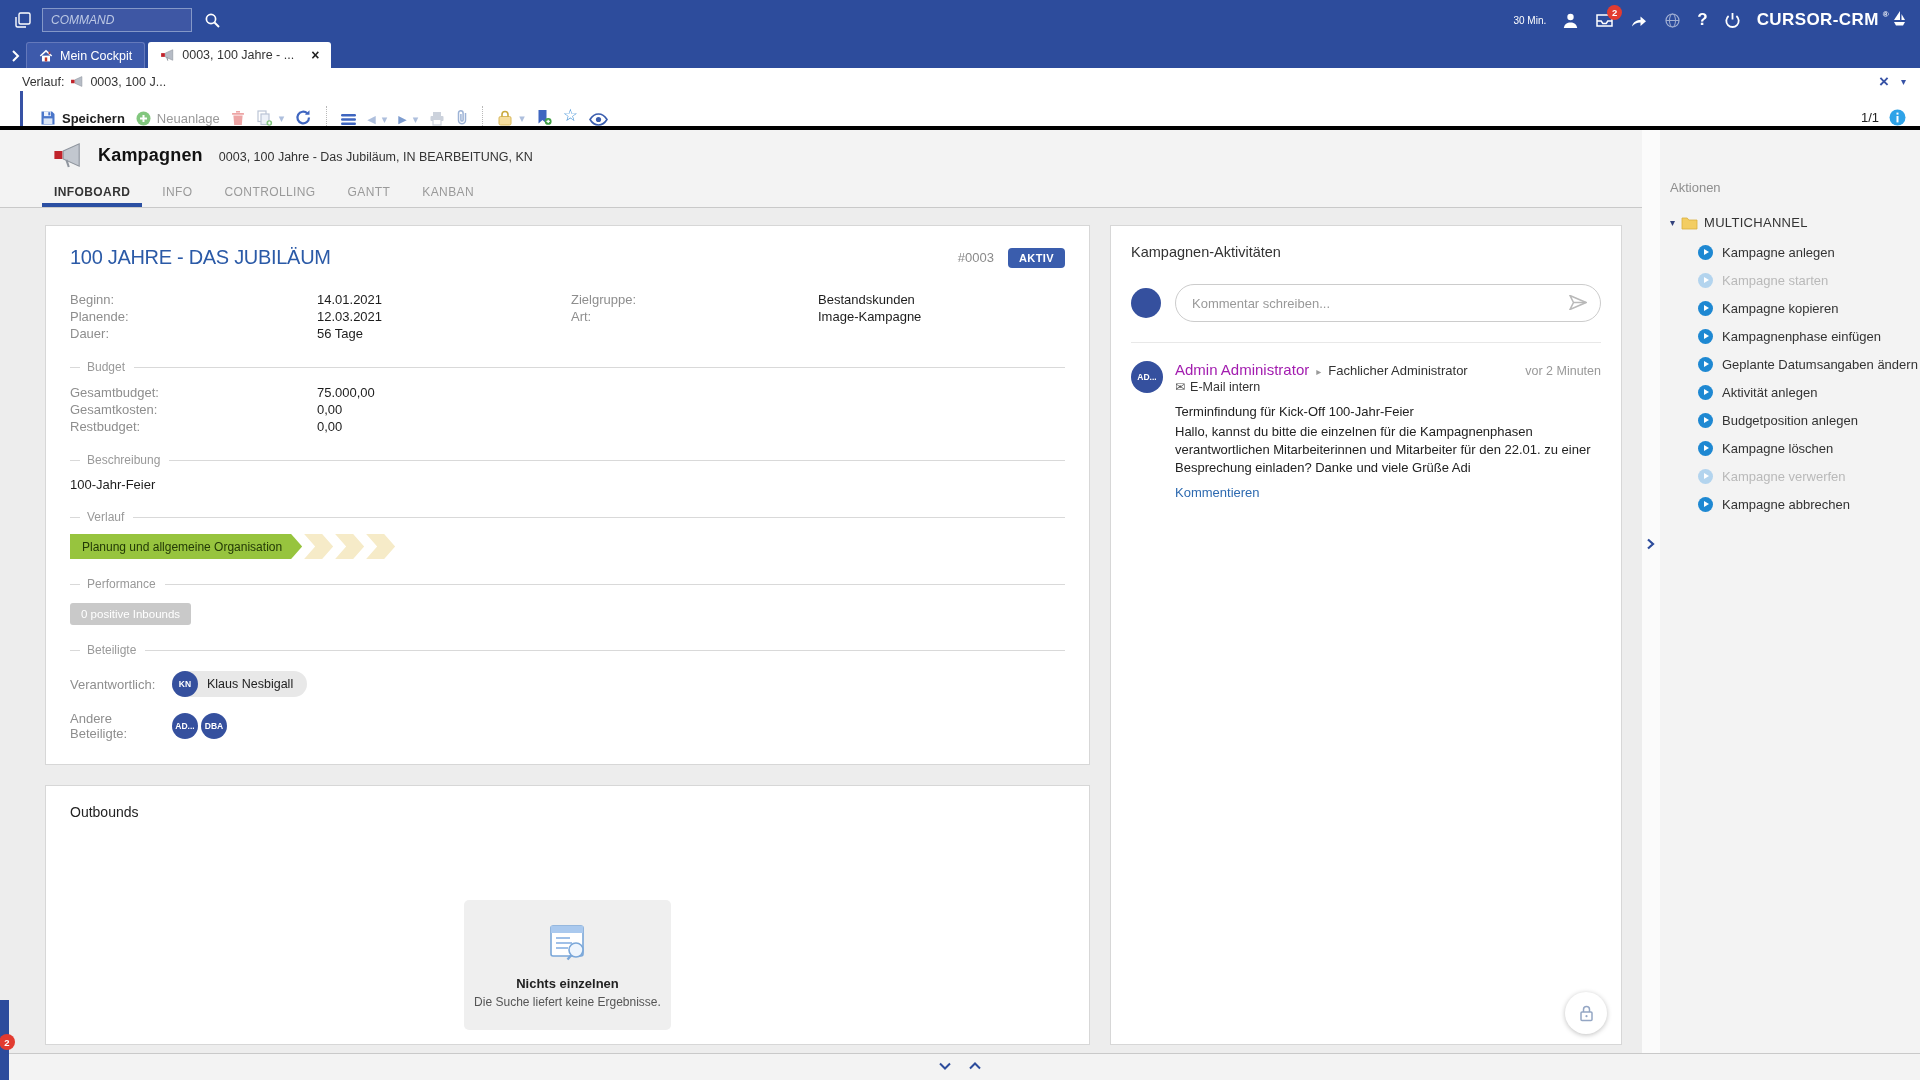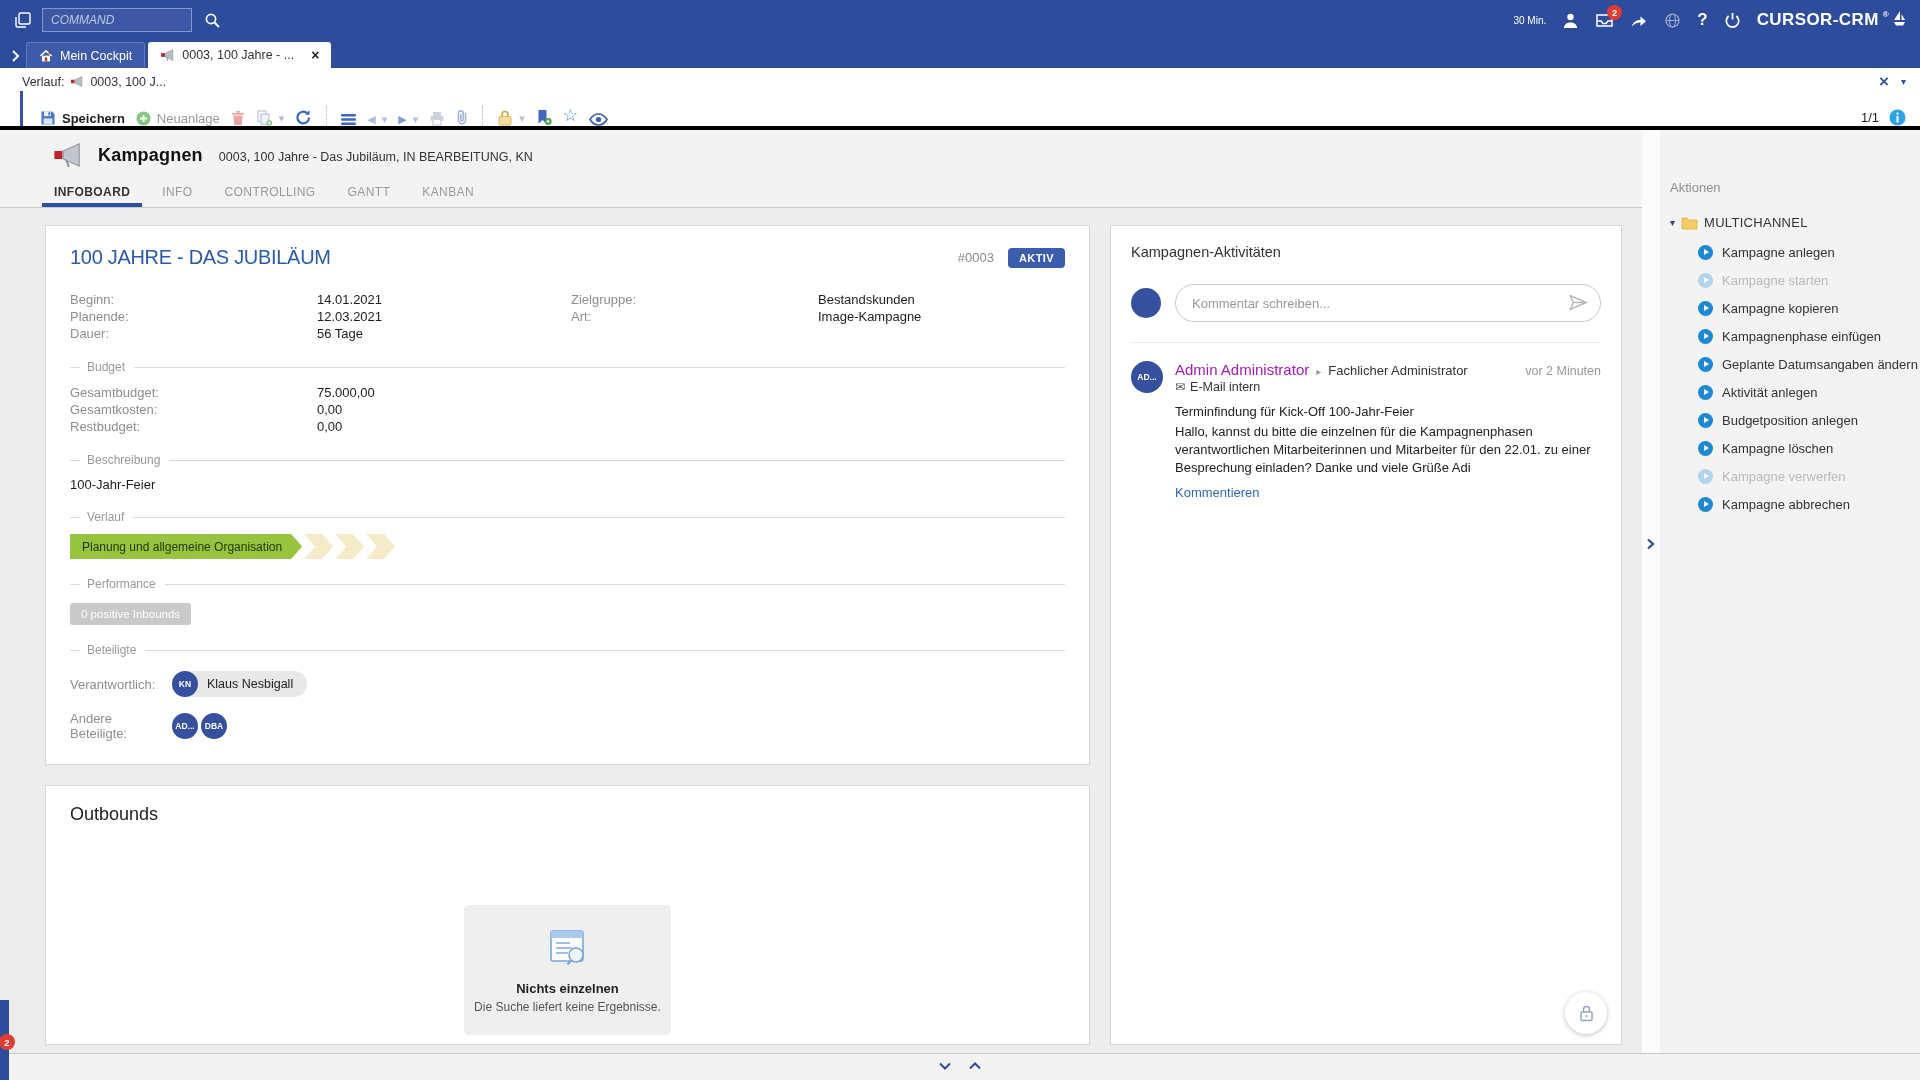--- a/index.html
+++ b/index.html
@@ -99,21 +99,21 @@
 
   .prow { display:flex; align-items:center; margin-top:14px; }
   .plabel { width:102px; color:#8e8e8e; }
   .avatar { width:26px; height:26px; border-radius:50%; background:#35509e; color:#fff; font-size:8.5px;
     font-weight:bold; display:flex; align-items:center; justify-content:center; flex:none; }
   .person-pill { display:flex; align-items:center; background:#e8e8e8; border-radius:14px; padding-right:14px; gap:9px; }
   .person-name { font-size:12.5px; color:#222; }
   .avatar-row { display:flex; gap:3px; }
 
   
-  .ob-title { font-size:18px; color:#222; }
+  .ob-title { font-size:14px; color:#222; }
   .empty-box { width:207px; height:130px; background:#efefef; border-radius:5px; margin:80px auto 0;
     display:flex; flex-direction:column; align-items:center; justify-content:center; gap:4px; }
   .empty-title { font-weight:bold; font-size:13px; color:#222; margin-top:6px; }
   .empty-text { font-size:12px; color:#555; }
 
   
   .act-title { font-size:14.5px; color:#333; }
   .comment-row { display:flex; align-items:center; gap:14px; margin-top:24px; padding-bottom:20px;
     border-bottom:1px solid #e8e8e8; }
   .comment-avatar { width:30px; height:30px; border-radius:50%; background:#35509e; flex:none; }

